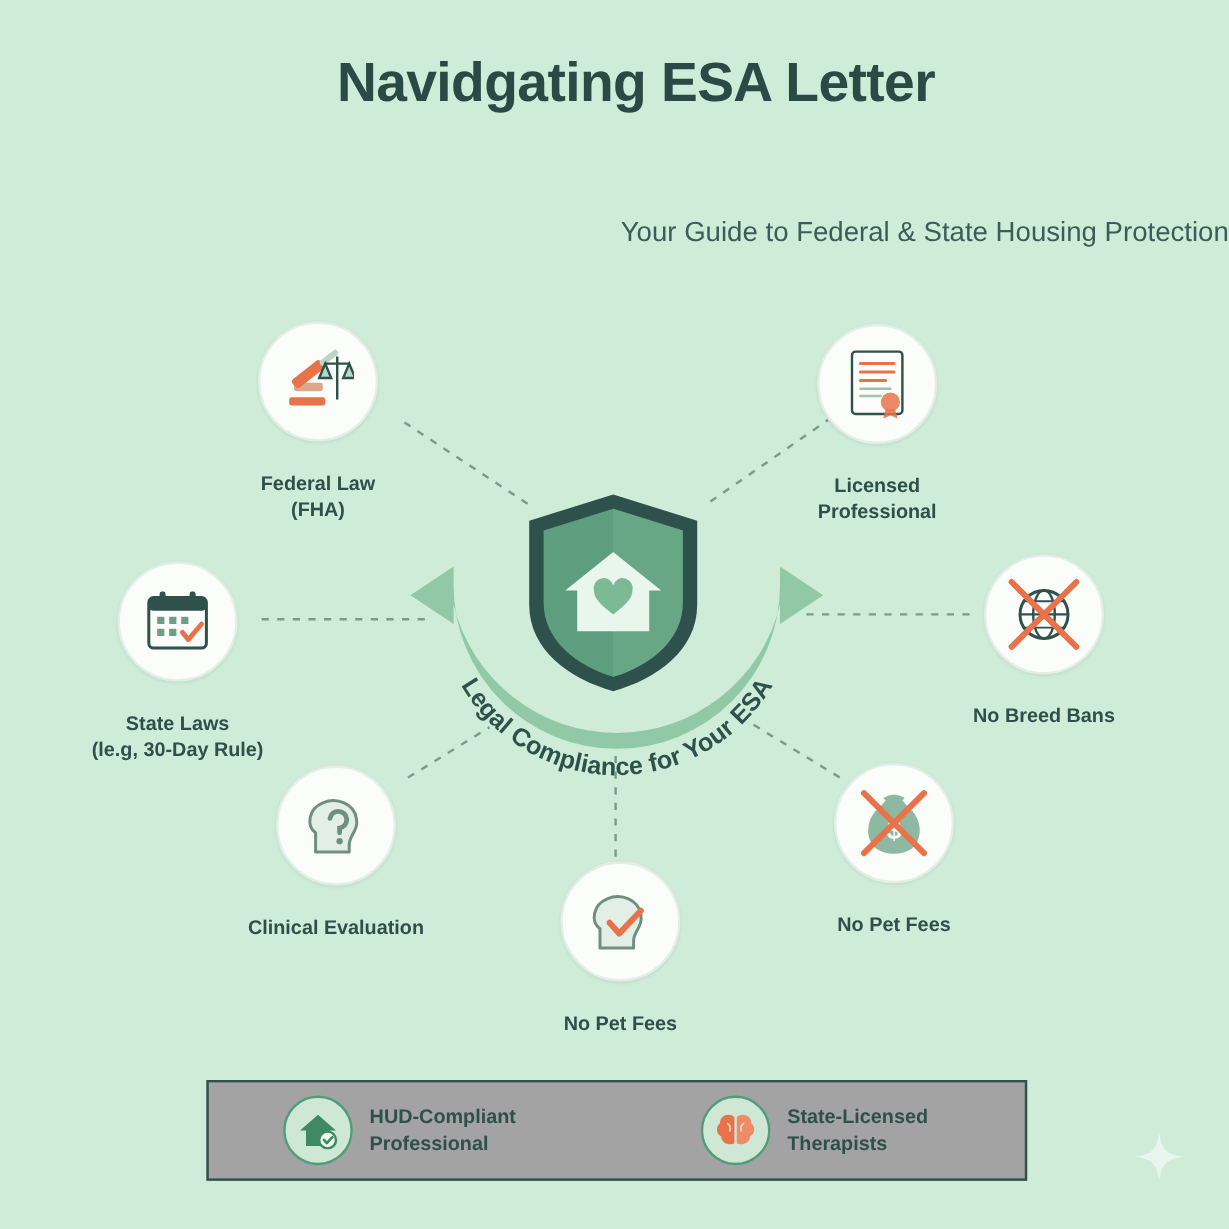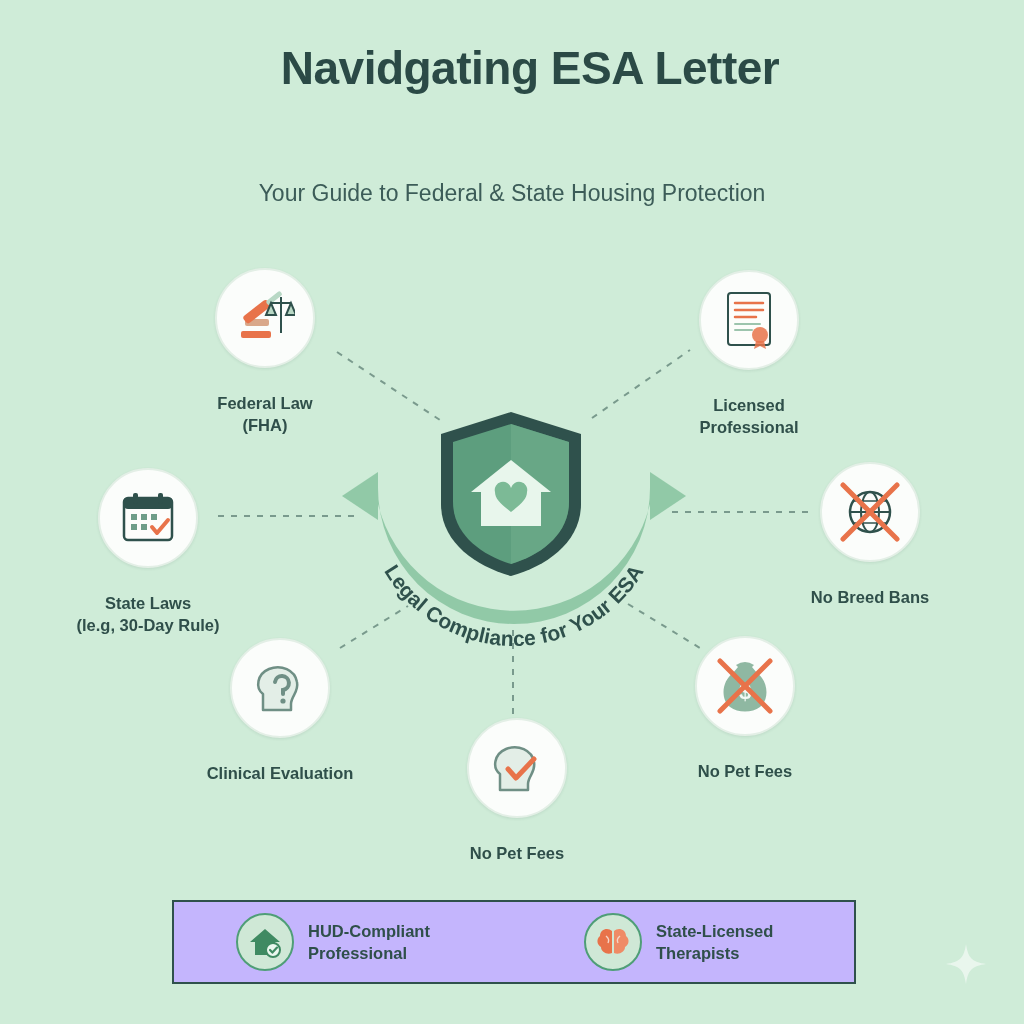--- a/index.html
+++ b/index.html
@@ -33,21 +33,21 @@
     line-height: 64px;
     letter-spacing: -0.5px;
     margin-left: 18px;
   }
   .title .line2 { display: block; }
   .subtitle {
     position: absolute;
     top: 180px;
     left: 0;
     width: 1024px;
-    text-align: center;
+    text-align: right;
     color: #3c5c58;
     font-size: 23px;
   }
 
   
   .center-shield {
     position: absolute;
     left: 435px;
     top: 408px;
     width: 152px;
@@ -104,35 +104,35 @@
   .node .label {
     margin-top: 24px;
     font-size: 16.5px;
     font-weight: bold;
     color: #2f4f4a;
     line-height: 22px;
   }
 
   
   #node-federal-law   { left: 170px; top: 268px; }
-  #node-licensed-pro  { left: 654px; top: 270px; }
+  #node-licensed-pro  { left: 636px; top: 270px; }
   #node-state-laws    { left: 53px;  top: 468px; }
   #node-no-breed-bans { left: 775px; top: 462px; }
   #node-clinical-eval { left: 185px; top: 638px; }
   #node-no-pet-fees-r { left: 650px; top: 636px; }
   #node-no-pet-fees-b { left: 422px; top: 718px; }
 
   
   .bottom-bar {
     position: absolute;
     left: 172px;
     top: 900px;
     width: 680px;
     height: 80px;
-    background: #c4b5fd;
+    background: #a3a3a3;
     border: 2px solid #2f514c;
     display: flex;
     align-items: center;
     gap: 16px;
   }
   .bb-item {
     display: flex;
     align-items: center;
     flex: 1;
     padding-left: 62px;

